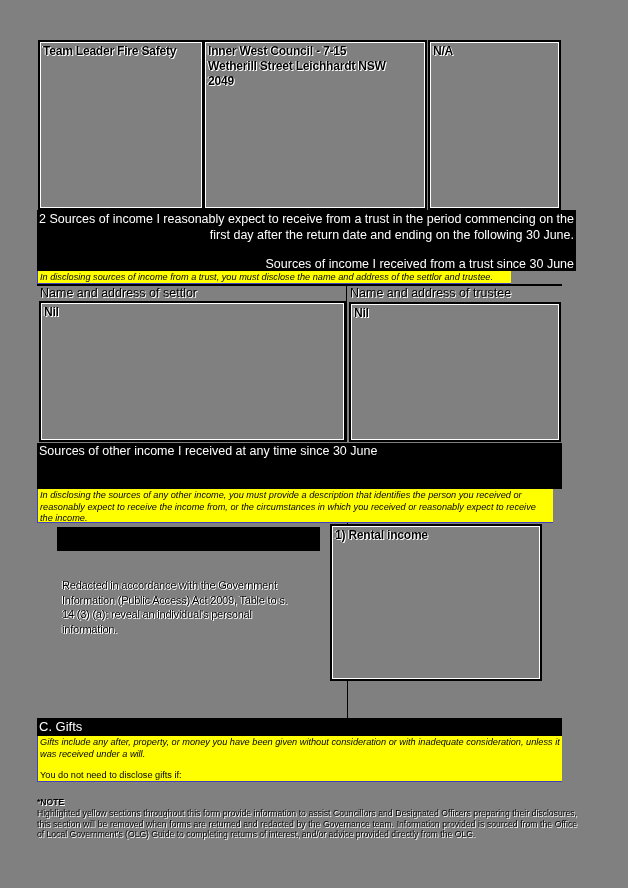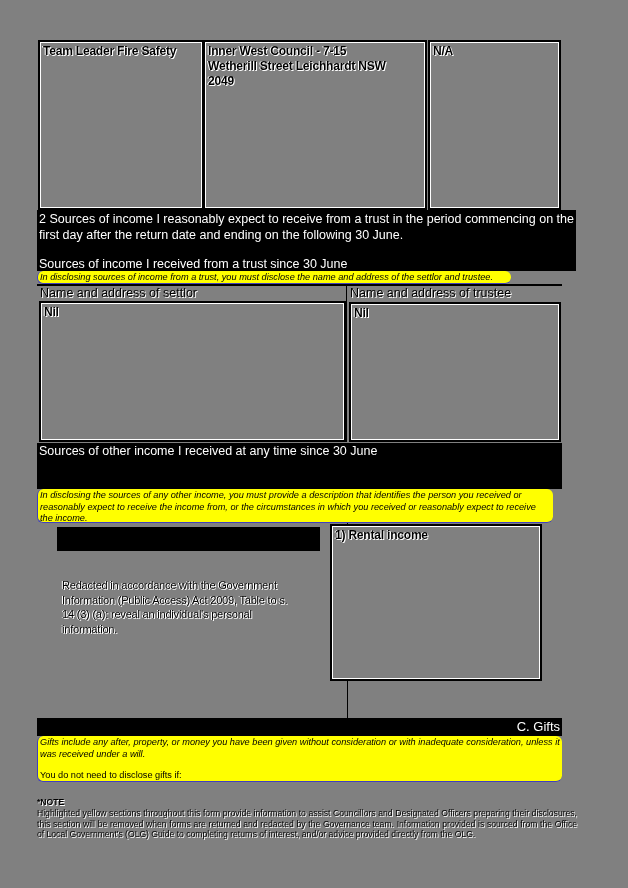--- a/index.html
+++ b/index.html
@@ -4,39 +4,39 @@
 <style>
   html, body { margin:0; padding:0; }
   body { width:628px; height:888px; background:#808080; position:relative; overflow:hidden;
          font-family:"Liberation Sans", sans-serif; }
   .abs { position:absolute; box-sizing:border-box; }
   .cell { border:2px solid #000; background:#808080; box-shadow: inset 1px 1px 0 #fff, inset -1px -1px 0 #fff; font-weight: bold; }
   .cell-text { font-size:12px; color:#000; padding:2px 3px; line-height:15px;
                text-shadow: 1px 1px 0 #fff, -1px 0 0 #fff; letter-spacing:-0.2px; }
   .black-band { background:#000; color:#fff; font-size:12.5px; line-height:15.5px; padding:2px 2px; }
   .yellow-band { background:#ffff00; color:#000; font-size:9.2px; font-style:italic; line-height:11.5px; padding:1px 2px;
-                 border-bottom:1px solid #4040c0; border-left:1px solid #4040c0;border-radius:6px; }
+                 border-bottom:1px solid #4040c0; border-left:1px solid #4040c0; }
   .label { font-size:12.5px; color:#000; text-shadow:1px 1px 0 #fff; padding:0 2px; line-height:14px; }
   .note { font-size:8.6px; line-height:10.6px; color:#000; text-shadow: 1px 1px 0 #fff; }
   .redact-bar { background:#000; }
 </style>
 </head>
 <body>
 
 <div class="abs cell" style="left:38px;top:40px;width:166px;height:170px;">
   <div class="cell-text">Team Leader Fire Safety</div>
 </div>
 <div class="abs cell" style="left:203px;top:40px;width:224px;height:170px;">
   <div class="cell-text" style="width:180px;">Inner West Council - 7-15 Wetherill Street Leichhardt NSW 2049</div>
 </div>
 <div class="abs cell" style="left:428px;top:40px;width:133px;height:170px;">
   <div class="cell-text">N/A</div>
 </div>
 
-<div class="abs black-band" style="left:37px;top:210px;width:539px;height:61px;">
+<div class="abs black-band" style="left:37px;top:210px;width:539px;height:61px;text-align:right;">
   <div>2 Sources of income I reasonably expect to receive from a trust in the period commencing on the first day after the return date and ending on the following 30 June.</div>
   <div style="height:14px;"></div>
   <div>Sources of income I received from a trust since 30 June</div>
 </div>
 <div class="abs yellow-band" style="left:37px;top:271px;width:474px;height:13px;">
   <span>In disclosing sources of income from a trust, you must disclose the name and address of the settlor and trustee.</span>
 </div>
 <div class="abs" style="left:37px;top:284px;width:525px;height:2px;background:#000;"></div>
 
 <div class="abs label" style="left:38px;top:286px;">Name and address of settlor</div>
@@ -58,21 +58,21 @@
 </div>
 
 <div class="abs" style="left:347px;top:523px;width:1px;height:196px;background:#000;"></div>
 <div class="abs redact-bar" style="left:57px;top:527px;width:263px;height:24px;"></div>
 <div class="abs cell-text" style="left:62px;top:578px;width:230px;font-size:11px;line-height:14.5px;padding:0;">Redacted in accordance with the Government Information (Public Access) Act 2009, Table to s. 14 (3) (a): reveal an individual's personal information.</div>
 
 <div class="abs cell" style="left:330px;top:524px;width:212px;height:157px;">
   <div class="cell-text">1) Rental income</div>
 </div>
 
-<div class="abs black-band" style="left:37px;top:718px;width:525px;height:18px;font-size:13px;padding-top:1px;text-align:right;">
+<div class="abs black-band" style="left:37px;top:718px;width:525px;height:18px;font-size:13px;padding-top:1px;">
   <span>C. Gifts</span>
 </div>
 <div class="abs yellow-band" style="left:37px;top:736px;width:525px;height:46px;padding-top:1px;">
   <div>Gifts include any after, property, or money you have been given without consideration or with inadequate consideration, unless it was received under a will.</div>
   <div style="height:10px;"></div>
   <div style="font-style:normal;">You do not need to disclose gifts if:</div>
 </div>
 
 <div class="abs note" style="left:37px;top:797px;font-weight:bold;">*NOTE</div>
 <div class="abs note" style="left:37px;top:808px;width:540px;text-align:justify;">Highlighted yellow sections throughout this form provide information to assist Councillors and Designated Officers preparing their disclosures, this section will be removed when forms are returned and redacted by the Governance team. Information provided is sourced from the Office of Local Government's (OLG) Guide to completing returns of interest, and/or advice provided directly from the OLG.</div>

